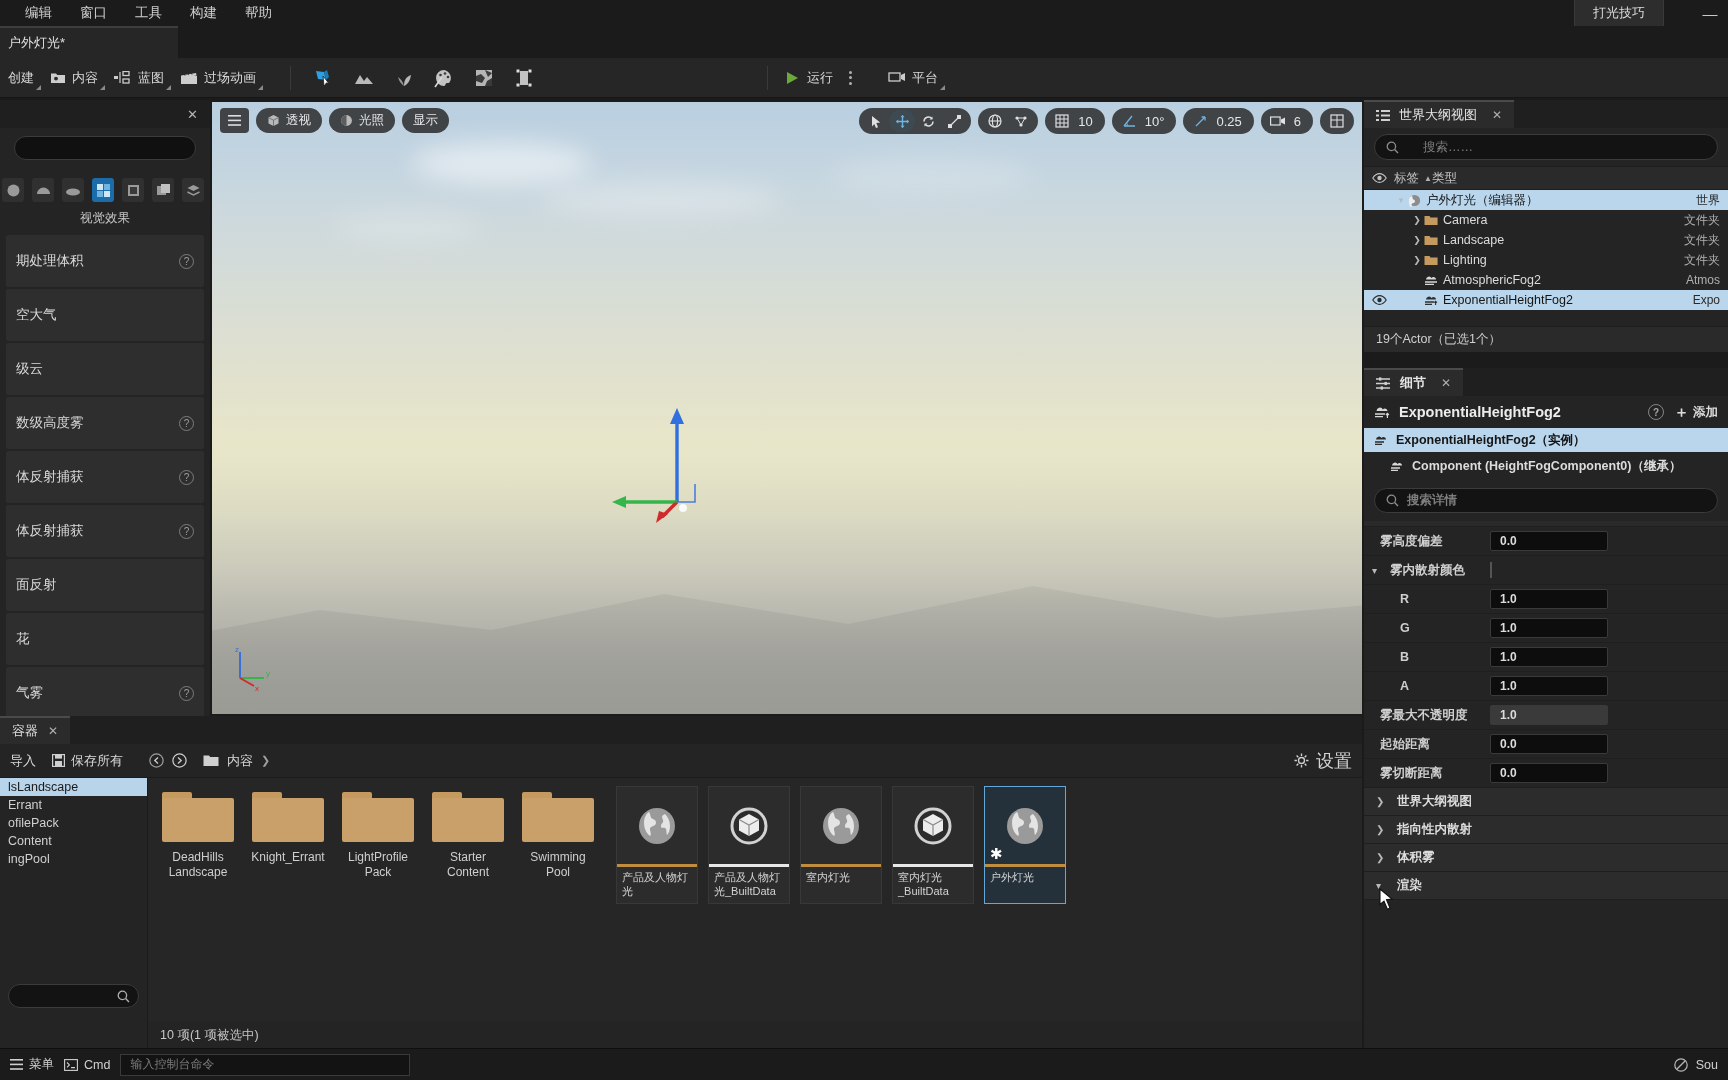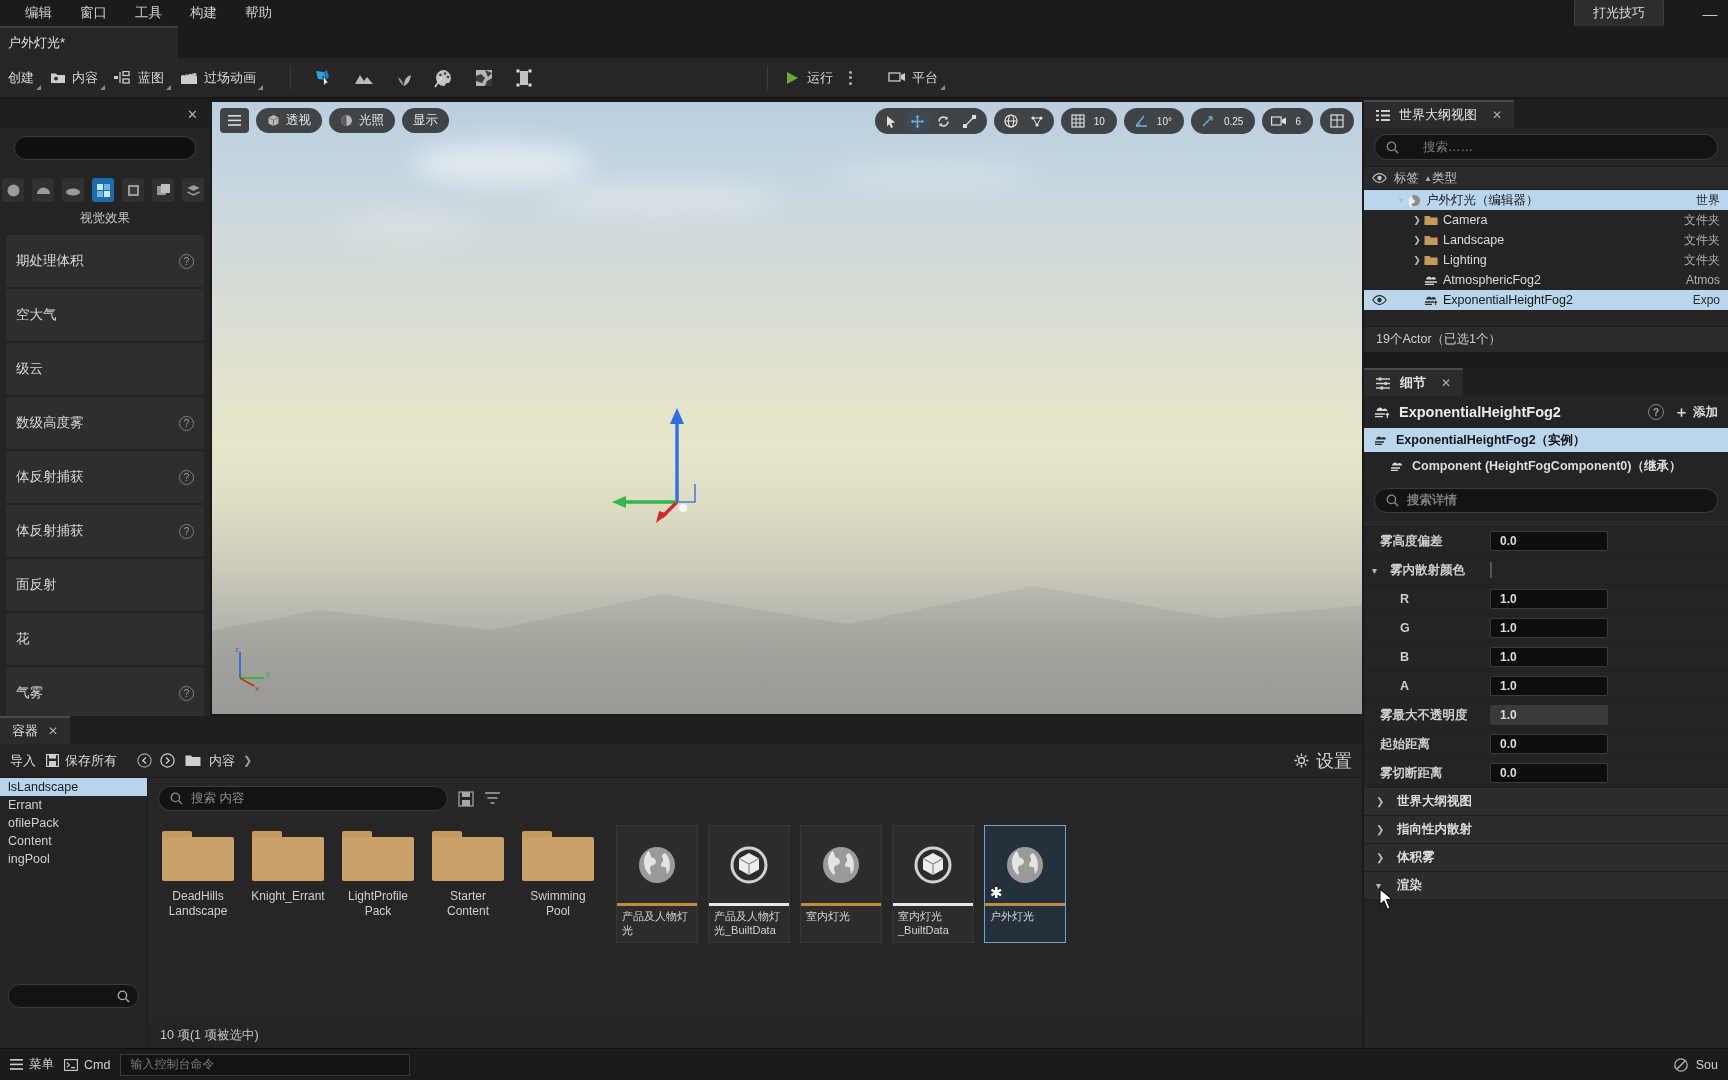--- a/index.html
+++ b/index.html
@@ -142,41 +142,41 @@
   }
   .vp-grp {
     background: rgba(36,36,36,0.82); border-radius: 13px; height: 26px;
     display: flex; align-items: center; padding: 0 4px;
   }
   .vp-ibtn {
     width: 26px; height: 22px; display: flex; align-items: center; justify-content: center;
     border-radius: 11px; color: #dcdcdc; font-size: 12px;
   }
   .vp-ibtn.act { background: #3e4a52; }
-  .vp-num { font-size: 10px; color: #e6e6e6; padding: 0 8px 0 3px; }
+  .vp-num { font-size: 13px; color: #e6e6e6; padding: 0 8px 0 3px; }
 
   
   .gizmo { position: absolute; left: 400px; top: 300px; }
   .axis-widget { position: absolute; left: 14px; bottom: 22px; }
 
   
   .cbrowser {
     position: absolute; left: 0; top: 716px; width: 1362px; height: 332px;
     background: #242424;
   }
   .cb-tabrow {
     height: 28px; background: #1f1f1f; display: flex; align-items: center;
   }
   .cb-tab {
     background: #2b2b2b; height: 28px; display: flex; align-items: center;
     gap: 10px; padding: 0 12px; font-size: 13px; color: #e0e0e0;
     border-top: 2px solid #4a4a4a;
   }
   .cb-toolrow {
-    height: 34px; display: flex; align-items: center; gap: 10px; padding: 0 10px;
+    height: 34px; display: flex; align-items: center; gap: 16px; padding: 0 10px;
     background: #242424; border-bottom: 1px solid #1b1b1b;
   }
   .cb-tbtn { display: flex; align-items: center; gap: 6px; font-size: 13px; color: #d8d8d8; }
   .cb-crumb { display: flex; align-items: center; gap: 8px; font-size: 13px; color: #d8d8d8; }
   .cb-settings {
     margin-left: auto; display: flex; align-items: center; gap: 7px;
     font-size: 18px; color: #d4d4d4;
   }
   .cb-body { display: flex; height: 270px; }
   .cb-tree {
@@ -756,37 +756,20 @@
         <div class="tree-row">ingPool</div>
         <div class="cb-tree-search" style="position:absolute;bottom:34px;left:0;right:0">
           <svg width="13" height="13" viewBox="0 0 13 13">
             <circle cx="5.4" cy="5.4" r="4.2" fill="none" stroke="#b0b0b0" stroke-width="1.3"></circle>
             <line x1="8.6" y1="8.6" x2="12" y2="12" stroke="#b0b0b0" stroke-width="1.4"></line>
           </svg>
         </div>
       </div>
 
       <div class="cb-main">
-        <div class="cb-searchrow">
-          <div class="cb-search">
-            <svg width="13" height="13" viewBox="0 0 13 13">
-              <circle cx="5.4" cy="5.4" r="4.2" fill="none" stroke="#8c8c8c" stroke-width="1.3"></circle>
-              <line x1="8.6" y1="8.6" x2="12" y2="12" stroke="#8c8c8c" stroke-width="1.4"></line>
-            </svg>
-            <span>搜索 内容</span>
-          </div>
-          <svg width="16" height="16" viewBox="0 0 16 16">
-            <rect x="1" y="1" width="14" height="14" fill="none" stroke="#a8a8a8" stroke-width="1.2"></rect>
-            <rect x="4" y="1" width="8" height="5" fill="#a8a8a8"></rect>
-            <rect x="4" y="9" width="8" height="6" fill="#a8a8a8"></rect>
-          </svg>
-          <svg width="18" height="16" viewBox="0 0 18 16">
-            <path d="M1 2h15M3.5 7h10M6.5 12h4" stroke="#a8a8a8" stroke-width="1.6"></path>
-          </svg>
-        </div>
 
         <div class="assets">
           <div class="folder-item">
             <div class="folder-ico">
                 <div class="ftop"></div>
                 <div class="fbody"></div>
               </div>
             <div class="folder-label" style="white-space:pre-line">DeadHills
 Landscape</div>
           </div>

